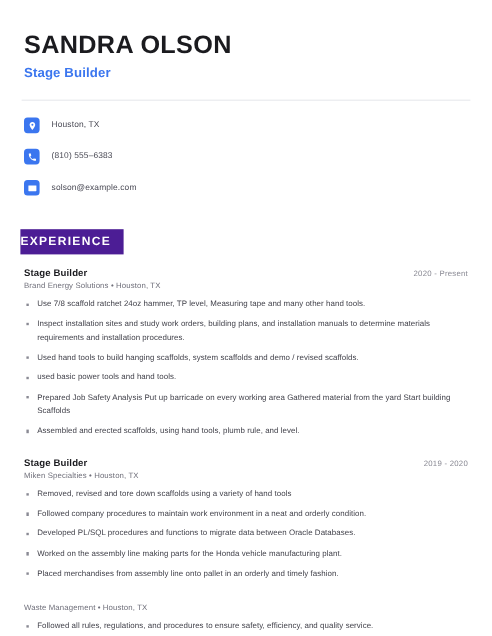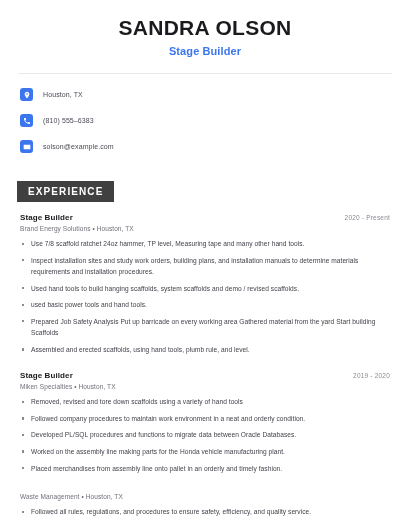--- a/index.html
+++ b/index.html
@@ -5,21 +5,21 @@
   * { box-sizing: border-box; margin: 0; padding: 0; }
   html, body {
     width: 410px; height: 530px;
     background: #ffffff;
     font-family: "Liberation Sans", sans-serif;
     overflow: hidden;
   }
   .page { position: relative; width: 410px; height: 530px; background:#fff; }
 
   
-  .header { padding: 16px 20px 0 20px; text-align: center; }
+  .header { padding: 16px 20px 0 20px; text-align: left; margin-top: 10px; }
   .name {
     font-size: 21px; font-weight: bold; letter-spacing: 0.3px;
     color: #1b1b1f; line-height: 1.15;
   }
   .headline {
     margin-top: 5px; font-size: 11px; font-weight: bold;
     color: #3b76ef; letter-spacing: 0.1px;
   }
 
   .divider {
@@ -40,23 +40,23 @@
     display: flex; align-items: center; justify-content: center;
   }
   .cicon svg { width: 8px; height: 8px; display:block; fill:#fff; }
   .ctext {
     margin-left: 10px; font-size: 7px; color: #4a4a55;
     letter-spacing: 0.1px;
   }
 
   
   .section-badge {
-    display: inline-block; background: #404040; color: #fff;
+    display: inline-block; background: #4c1d95; color: #fff;
     font-size: 10px; font-weight: bold; letter-spacing: 1.1px;
-    padding: 5px 11px 5px 11px;
+    padding: 5px 11px 5px 0;
   }
   .badge-wrap-exp { padding: 18px 0 0 17px; }
 
   
   .exp { padding: 0 20px; }
   .job { padding-top: 11px; }
   .job-head {
     display: flex; align-items: baseline; justify-content: space-between;
   }
   .job-title { font-size: 8px; font-weight: bold; color: #1b1b1f; letter-spacing: 0.1px; }

